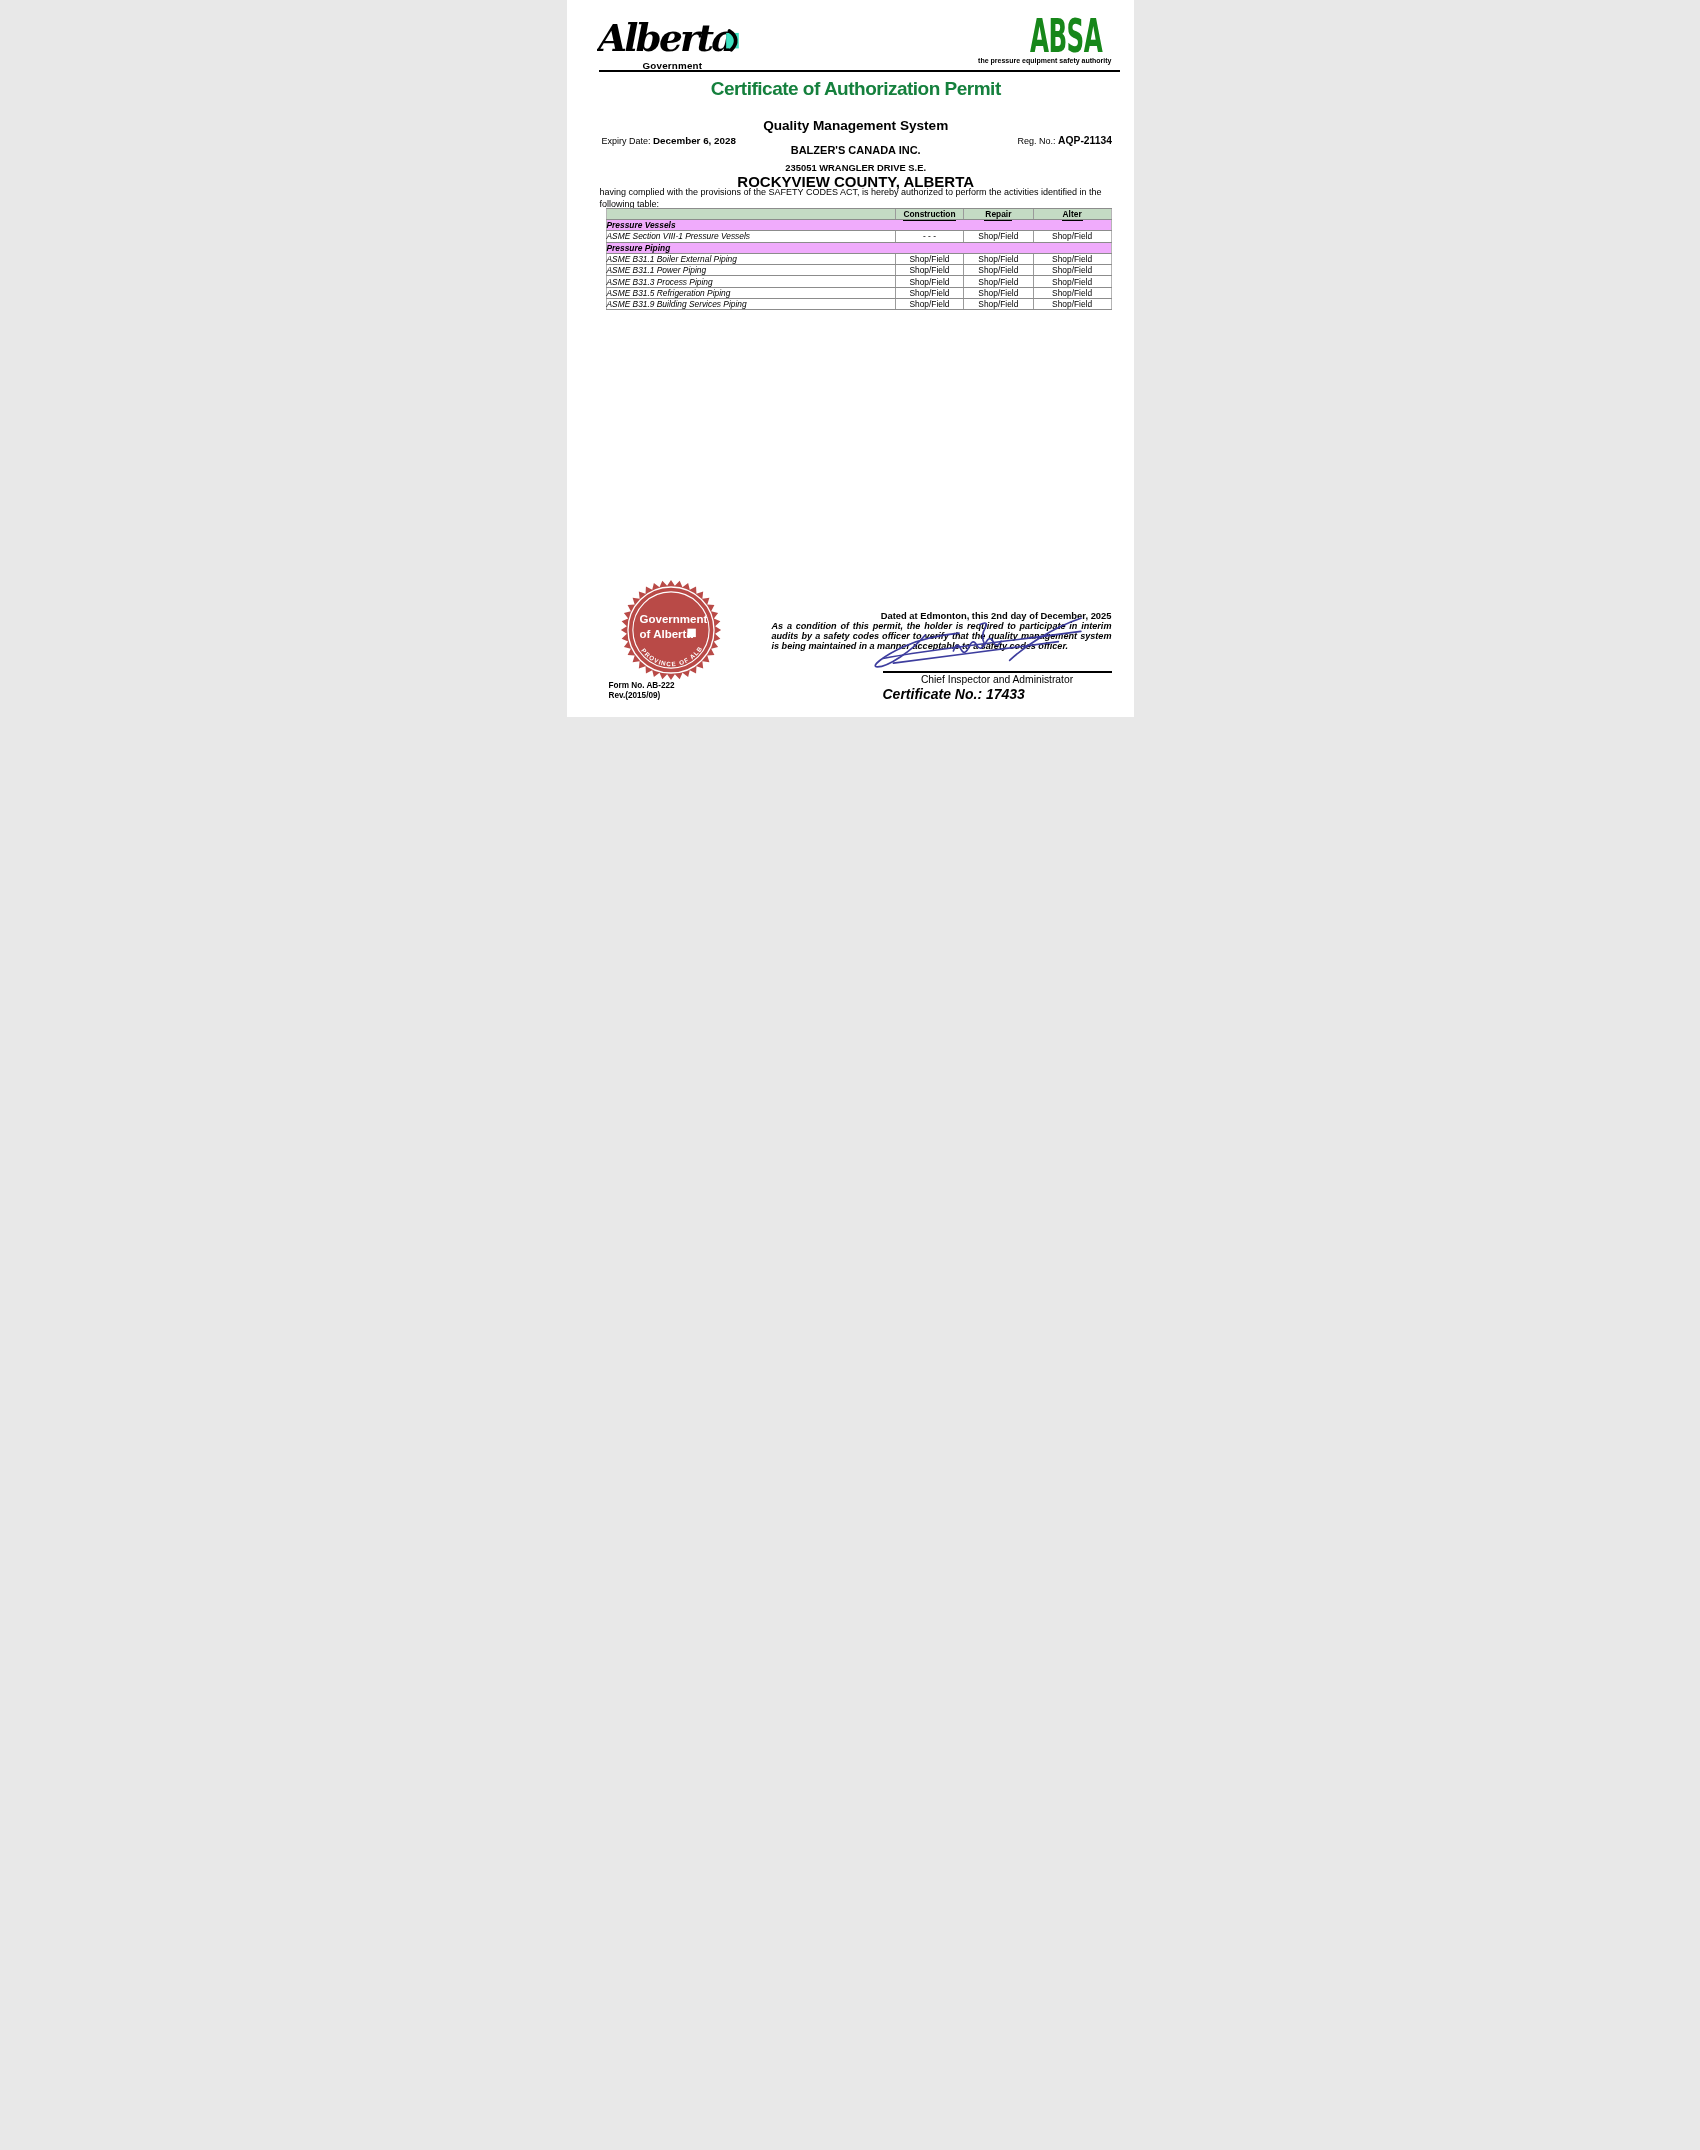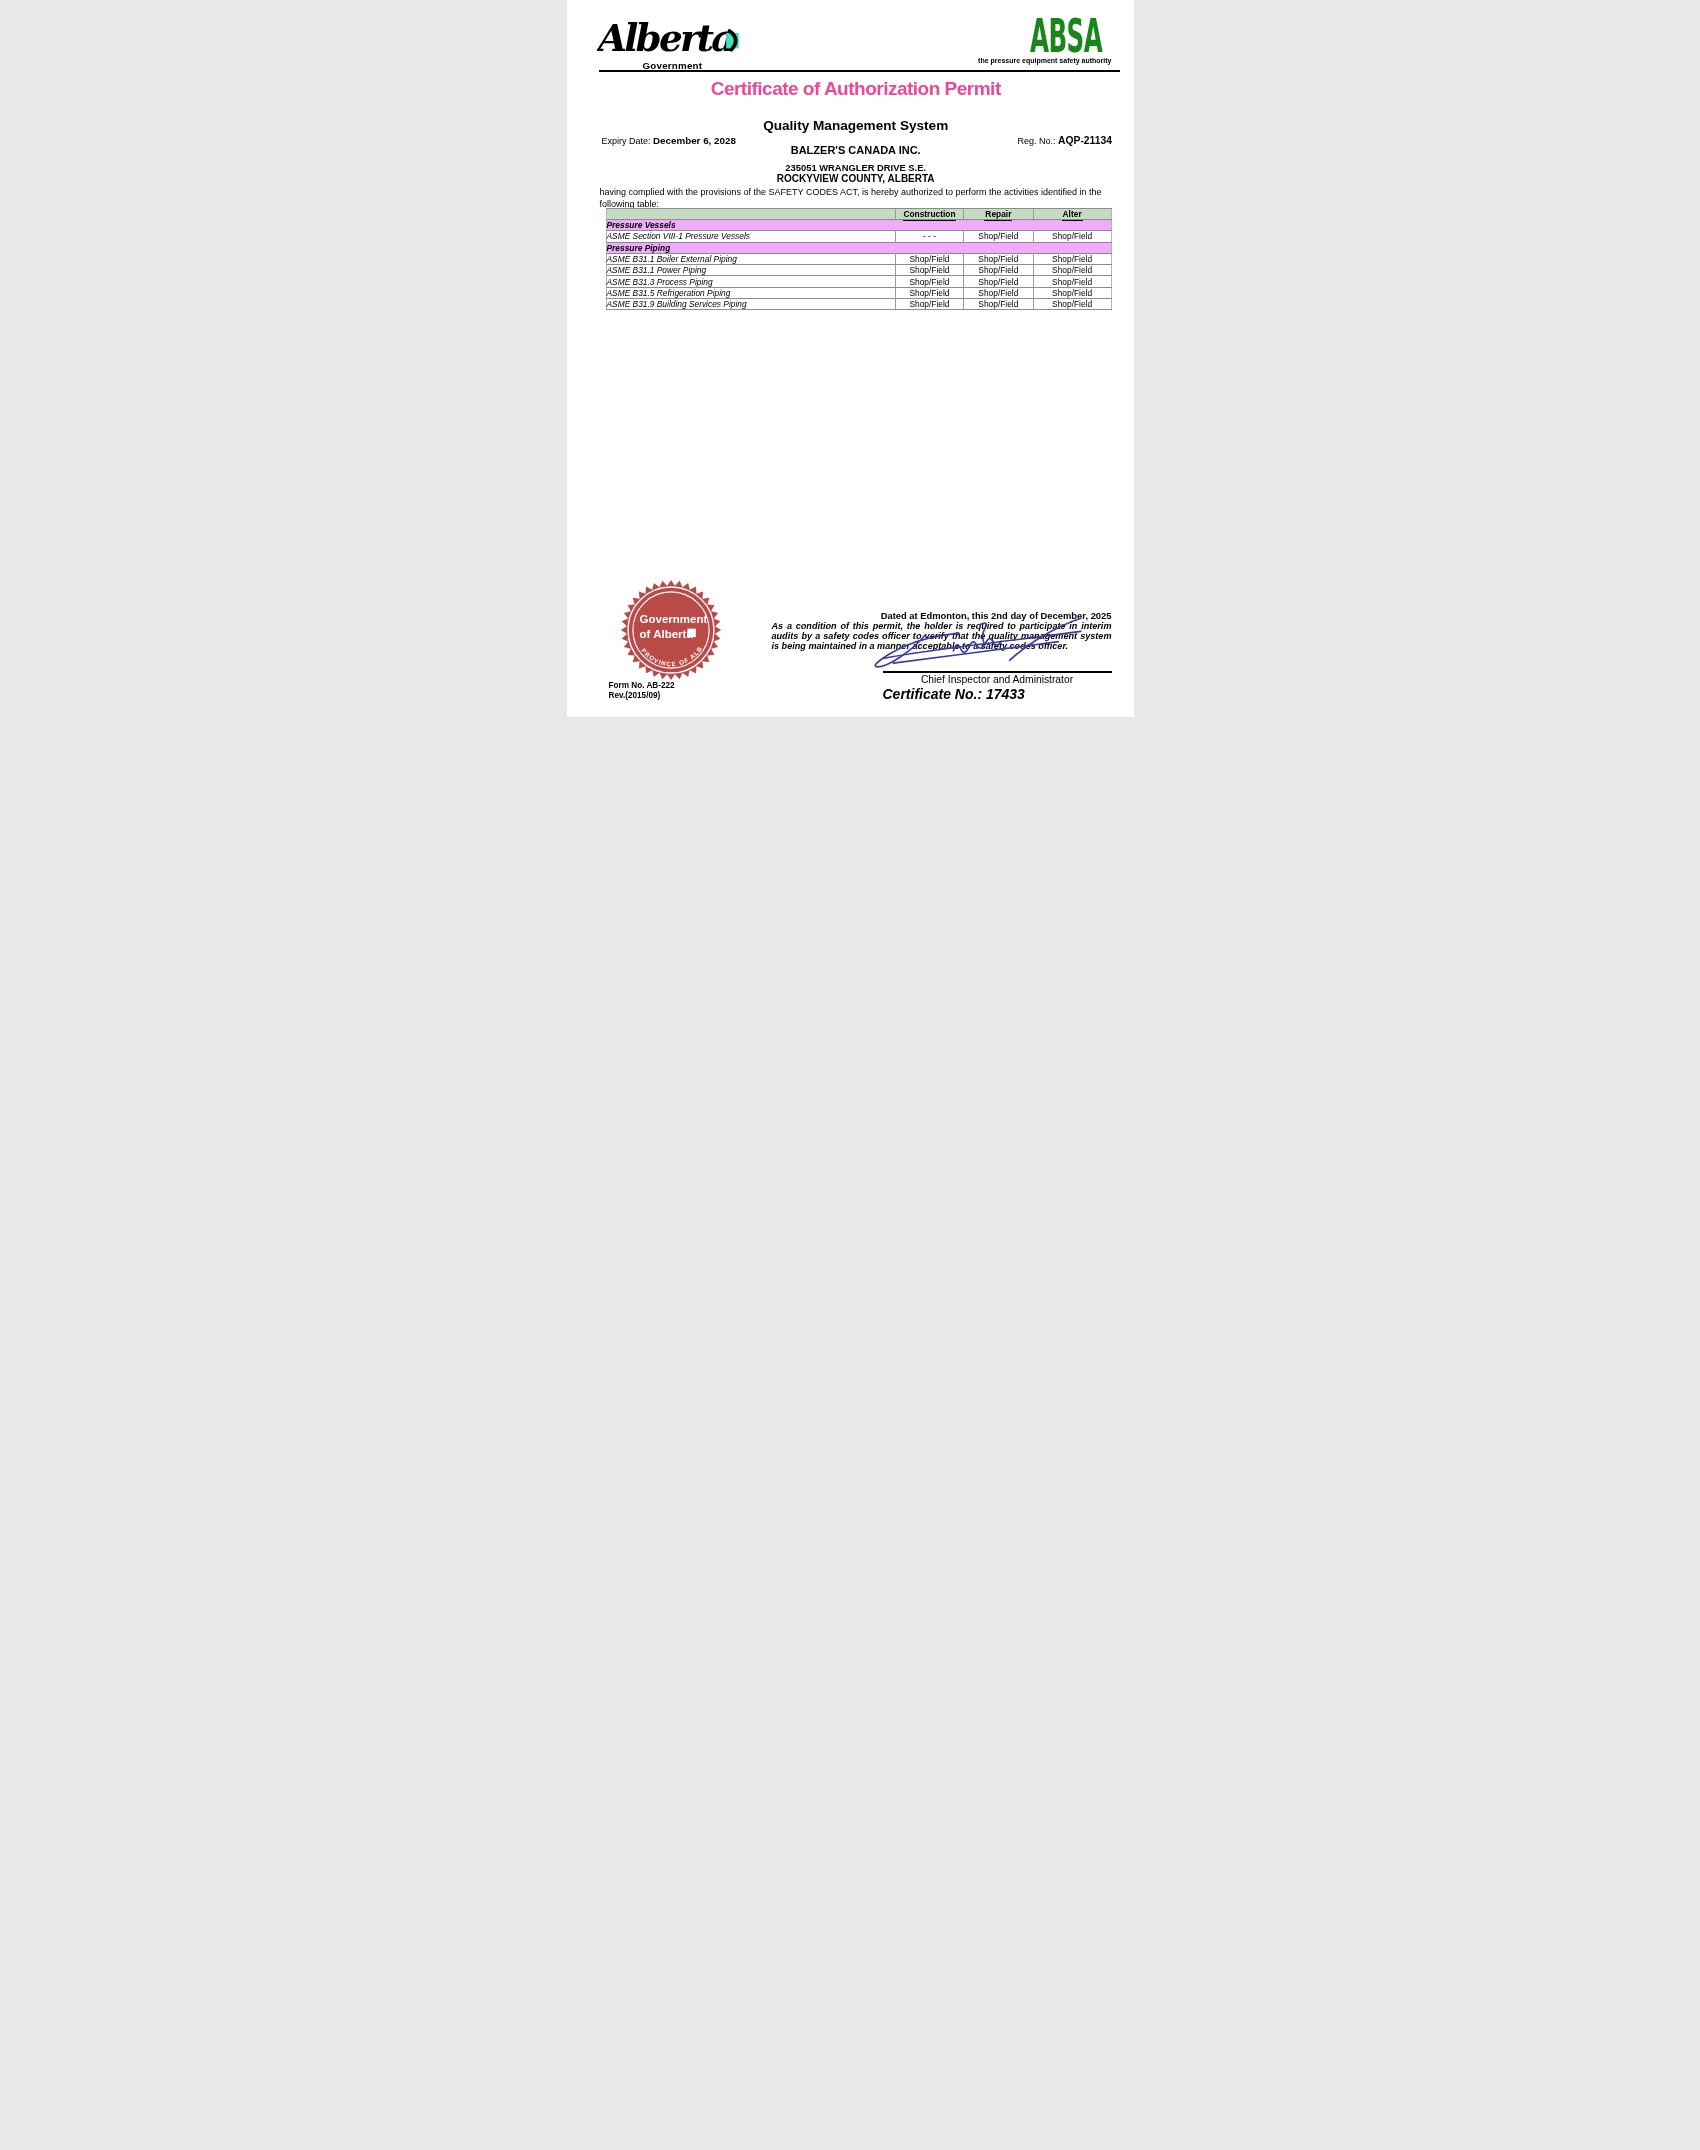--- a/index.html
+++ b/index.html
@@ -15,30 +15,30 @@
   .abs{position:absolute;}
 
   
   .alberta-logo{left:30px;top:16px;width:146px;height:47px;}
   .gov-label{left:76px;top:60px;font-size:9.8px;font-weight:bold;letter-spacing:0.2px;}
   .absa-logo{left:462px;top:16px;width:81px;height:40px;}
   .absa-tagline{right:22px;top:57px;font-size:7px;font-weight:bold;}
   .header-rule{left:32px;top:70px;width:521px;height:2.3px;background:#000;}
 
   .doc-title{left:33px;right:21.6px;top:78px;text-align:center;
-    font-size:19px;font-weight:bold;color:#ec4899;letter-spacing:-0.5px;}
+    font-size:19px;font-weight:bold;color:#15803d;letter-spacing:-0.5px;}
   .subtitle{left:33px;right:21.6px;top:118px;text-align:center;font-size:13.6px;font-weight:bold;}
   .meta-row{left:35px;right:21.6px;top:135px;height:11.3px;}
   .meta-left{position:absolute;left:0;top:0;font-size:9px;}
   .meta-left b{font-size:9.8px;}
   .meta-right{position:absolute;right:0;top:0;font-size:9px;}
   .meta-right b{font-size:10.3px;}
   .company-name{left:33px;right:21.6px;top:144px;text-align:center;font-size:11px;font-weight:bold;}
   .addr1{left:33px;right:21.6px;top:162px;text-align:center;font-size:9.4px;font-weight:bold;}
-  .addr2{left:33px;right:21.6px;top:173px;text-align:center;font-size:10px;font-weight:bold;}
+  .addr2{left:33px;right:21.6px;top:173px;text-align:center;font-size:15px;font-weight:bold;}
   .intro{left:33px;right:28px;top:186px;font-size:9px;line-height:12.2px;}
 
   
   .tbl-wrap{left:39px;top:208px;width:506px;}
   table.permit{width:100%;border-collapse:collapse;background:#fff;}
   table.permit td,table.permit th{
     border-bottom:1.9px solid #8c8c8c;
     font-size:8.4px;padding:0;
   }
   th.h{background:#c4dbc4;height:9.8px;border-top:1.9px solid #8c8c8c;

